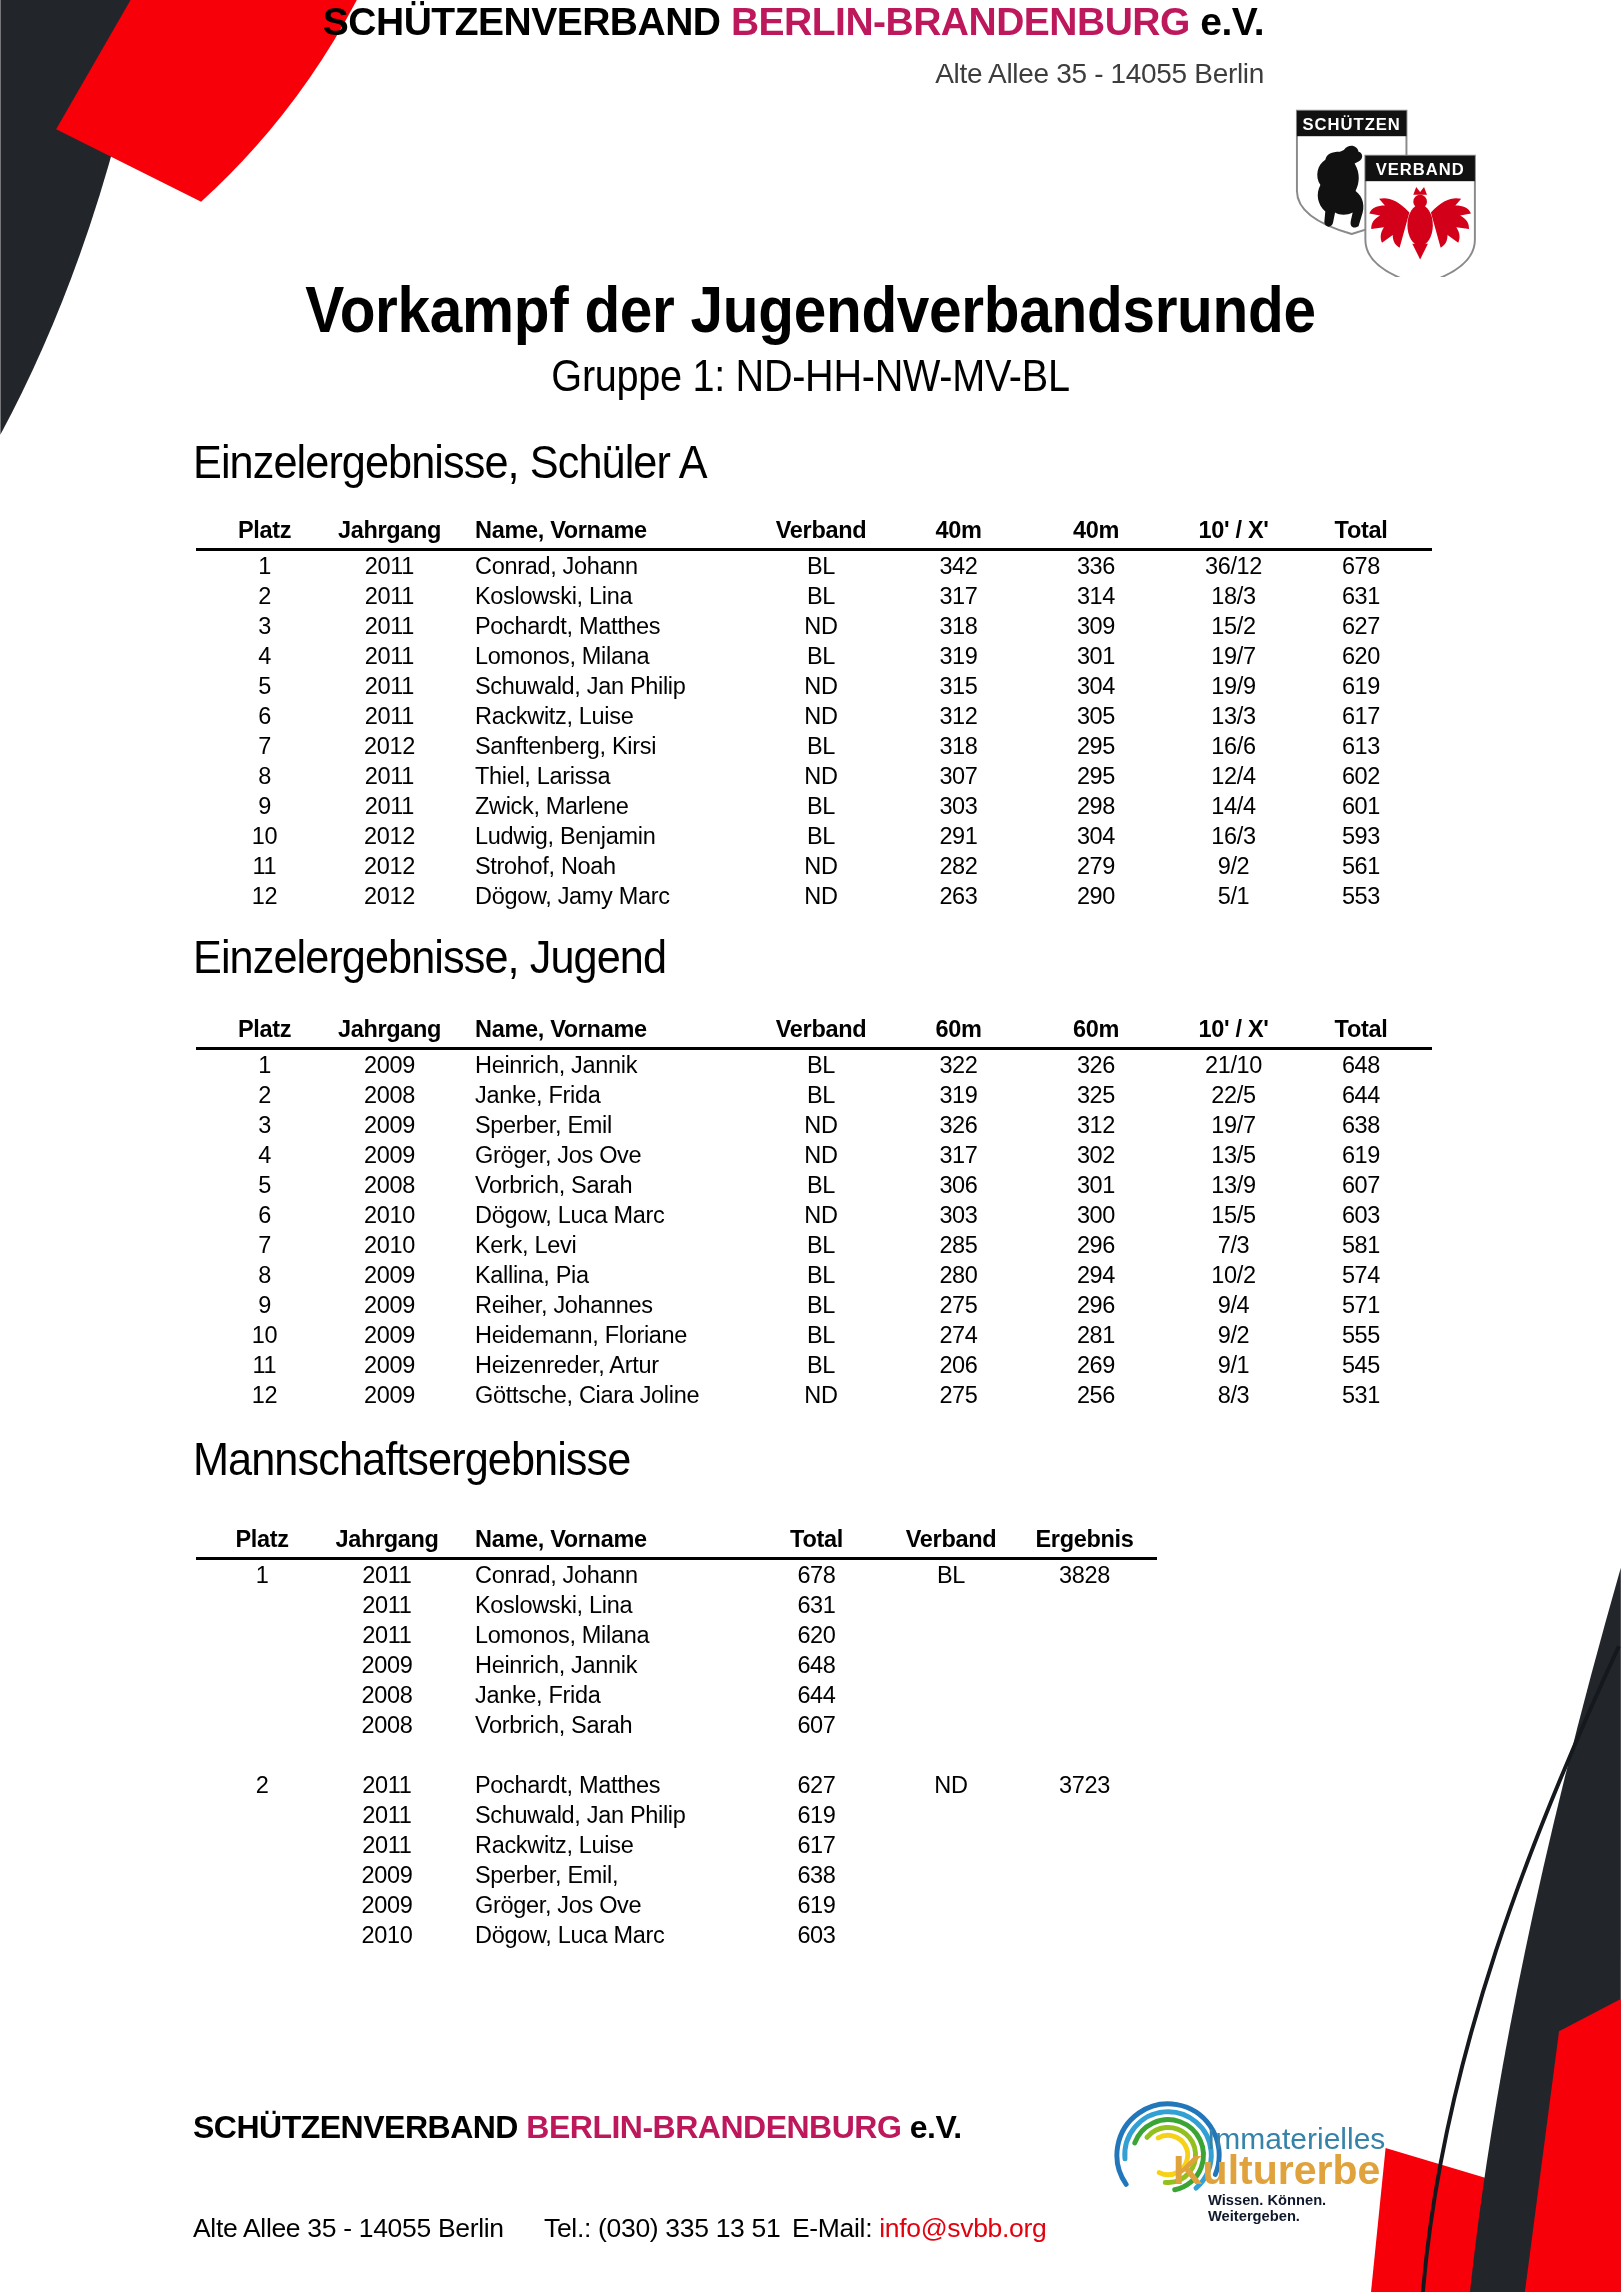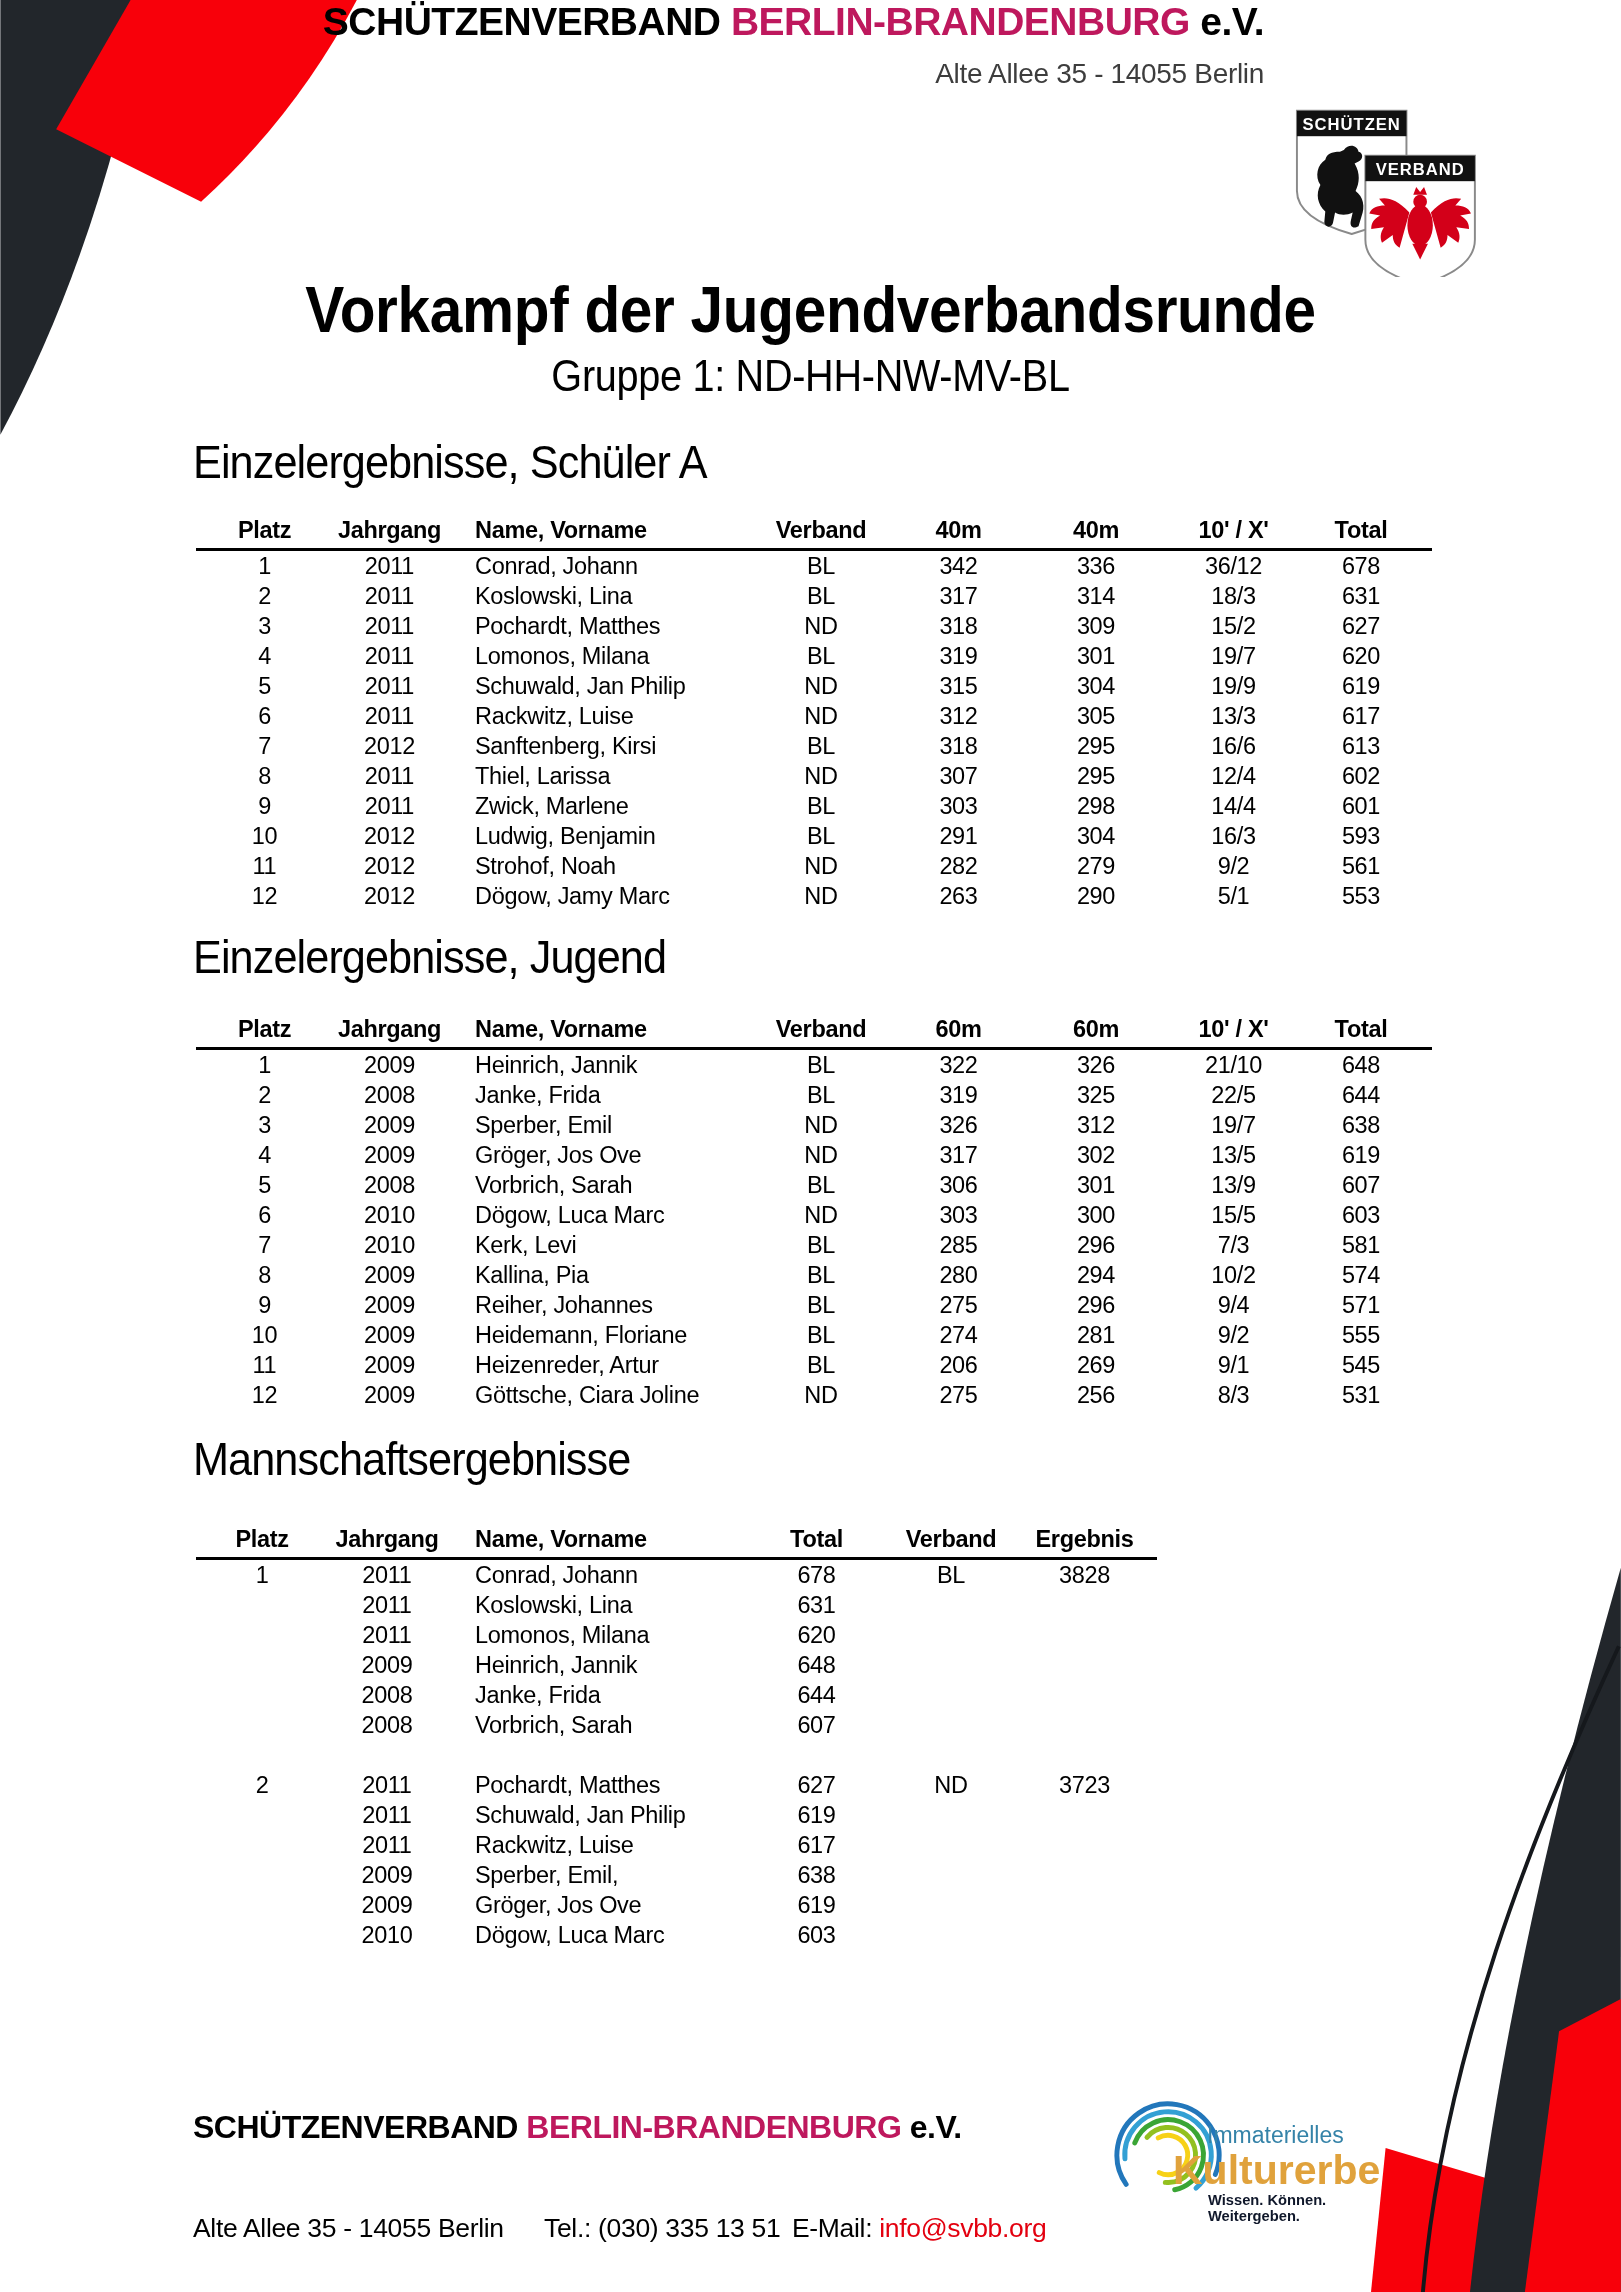--- a/index.html
+++ b/index.html
@@ -42,21 +42,21 @@
   tr.gap td { height:30px; }
   
   .footer-title { position:absolute; left:193px; top:2109px; font-size:32px; font-weight:bold; letter-spacing:-0.5px; }
   .f-line { position:absolute; left:193px; font-size:26.5px; white-space:nowrap; }
   .f1 { top:2182px; } .f2 { top:2233px; }
   .f-col1 { display:inline-block; width:351px; }
   .f-col2 { display:inline-block; width:248px;margin-top:31px; }
   .red-link { color:#e3000f; text-decoration:none; }
   
   .ke-box { position:absolute; left:1112px; top:2096px; width:304px; height:118px; }
-  .ke-l1 { position:absolute; left:95px; top:25.5px; font-size:23px; color:#3583a8; letter-spacing:0; }
+  .ke-l1 { position:absolute; left:95px; top:25.5px; font-size:30px; color:#3583a8; letter-spacing:0; }
   .ke-l2 { position:absolute; left:61px; top:51px; font-size:41px; font-weight:bold; color:#e0a23c; letter-spacing:0; }
   .ke-l3 { position:absolute; left:96px; top:96px; font-size:14.7px; font-weight:bold; color:#0f172a; letter-spacing:0; }
 </style>
 </head>
 <body>
 
 <div class="page">
 
   <svg class="decor tl" width="412" height="568" viewBox="0 0 420 580">
     <path d="M0,0 L150,0 Q104,250 0,444 Z" fill="#22262b"></path>

